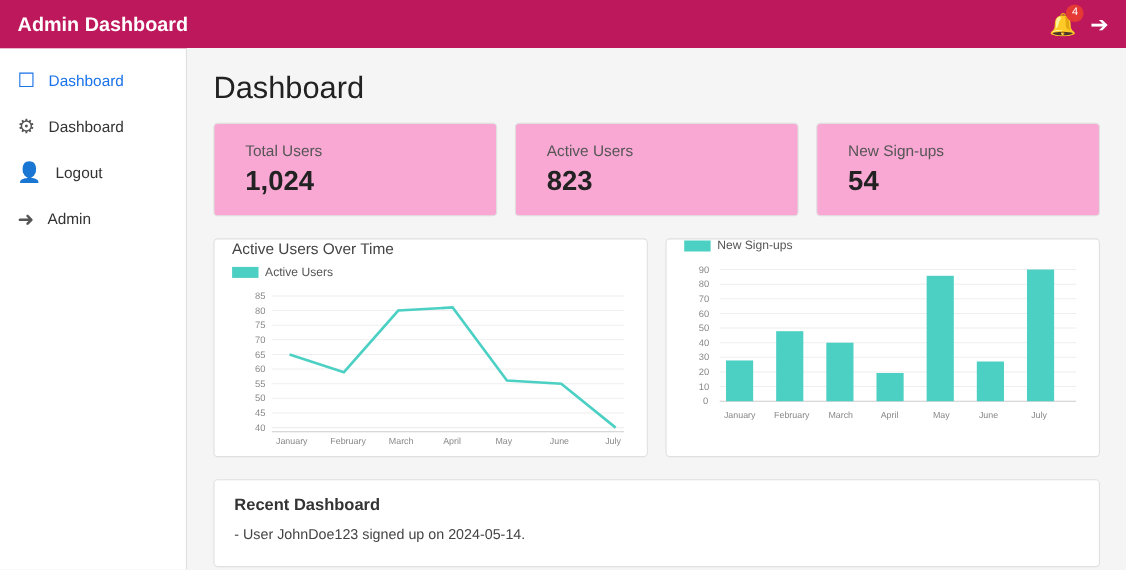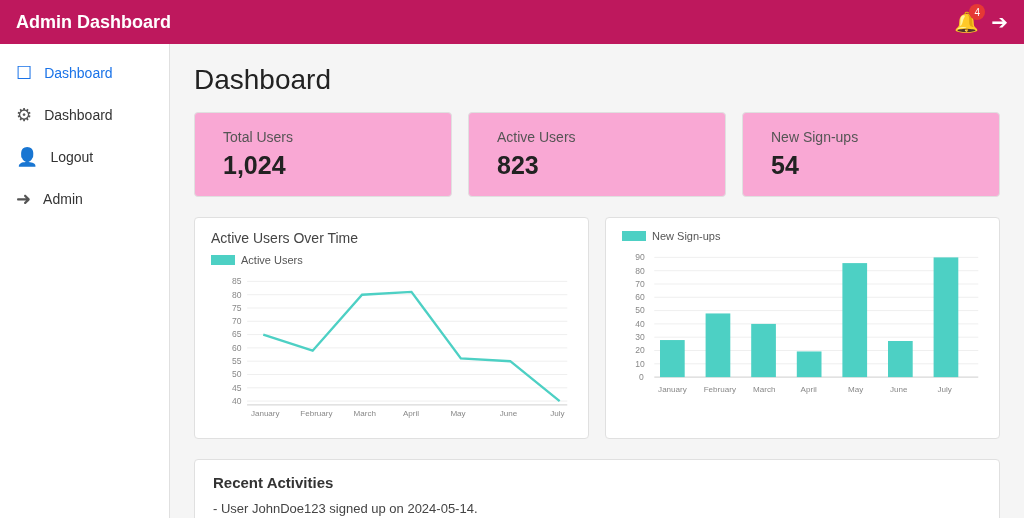--- a/index.html
+++ b/index.html
@@ -76,21 +76,21 @@
     }
     .stat-label { font-size: 14px; color: #555; margin-bottom: 6px; }
     .stat-value { font-size: 25px; font-weight: bold; color: #222; }
 
     
     .charts-row { display: flex; gap: 16px; margin-bottom: 20px; }
     .chart-card {
       background: white;
       border: 1px solid #e0e0e0;
       border-radius: 4px;
-      padding: 12px 16px;
+      padding: 0 16px;
       flex: 1;
     }
     .chart-title { font-size: 14px; color: #444; margin-bottom: 8px; }
 
     
     .legend { display: flex; align-items: center; gap: 6px; font-size: 11px; color: #555; margin-bottom: 4px; }
     .legend-color { width: 24px; height: 10px; background: #4dd0c4; }
 
     
     .chart-svg { width: 100%; }
@@ -246,18 +246,18 @@
           <text x="138" y="154" font-size="8.5" fill="#888">March</text>
           <text x="188" y="154" font-size="8.5" fill="#888">April</text>
           <text x="238" y="154" font-size="8.5" fill="#888">May</text>
           <text x="282" y="154" font-size="8.5" fill="#888">June</text>
           <text x="332" y="154" font-size="8.5" fill="#888">July</text>
         </svg>
       </div>
     </div>
 
     <div class="activities-card">
-      <div class="activities-title">Recent Activities</div>
+      <div class="activities-title">Recent Dashboard</div>
       <div class="activity-item">- User JohnDoe123 signed up on 2024-05-14.</div>
 
     </div>
   </main>
 </div>
 
 </body></html>

